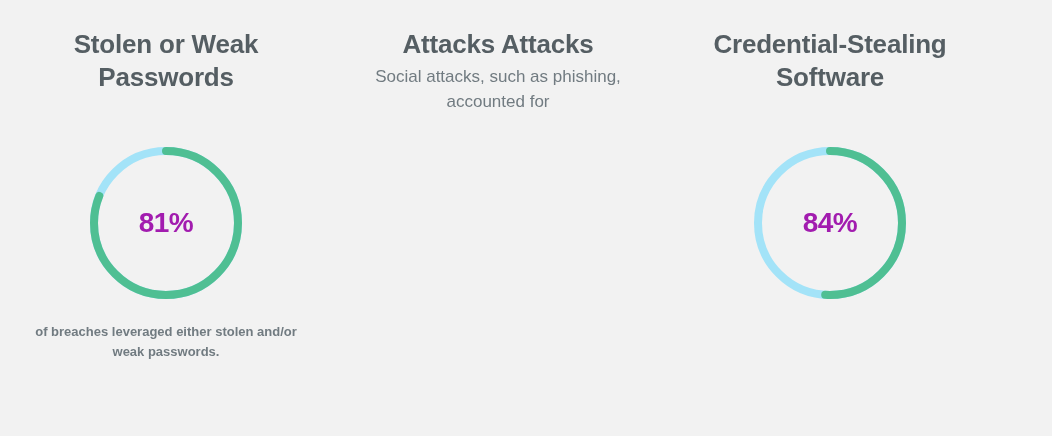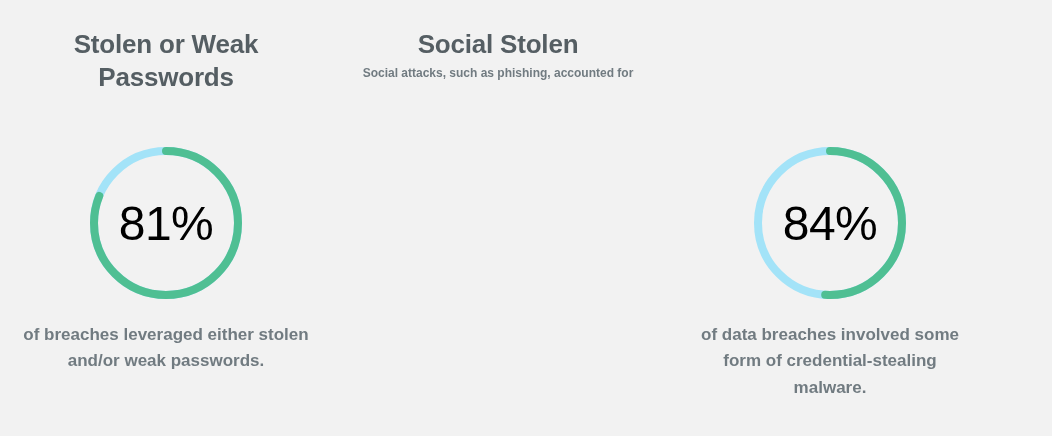--- a/index.html
+++ b/index.html
@@ -45,22 +45,22 @@
   .stat-title {
     font-size: 26px;
     font-weight: bold;
     line-height: 1.28;
     color: #555e63;
     letter-spacing: -0.2px;
     margin: 0;
   }
 
   .stat-subtitle {
-    font-size: 12px;
-    font-weight: bold;
+    font-size: 17px;
+    font-weight: normal;
     line-height: 1.45;
     color: #717b81;
     margin: 4px 0 0 0;
   }
 
   .donut-wrap {
     position: absolute;
     top: 143px;
     left: 50%;
     transform: translateX(-50%);
@@ -76,34 +76,34 @@
 
   .donut-value {
     position: absolute;
     top: 0;
     left: 0;
     width: 160px;
     height: 160px;
     display: flex;
     align-items: center;
     justify-content: center;
-    font-size: 48px;
-    font-weight: normal;
-    color: #000000;
+    font-size: 28px;
+    font-weight: bold;
+    color: #a21caf;
     letter-spacing: -0.5px;
   }
 
   .stat-caption {
     position: absolute;
     top: 322px;
     left: 50%;
     transform: translateX(-50%);
     width: 290px;
     text-align: center;
-    font-size: 17px;
+    font-size: 13px;
     font-weight: bold;
     line-height: 1.55;
     color: #717b81;
     margin: 0;
   }
 </style>
 </head>
 <body>
 
 <div class="infographic">
@@ -118,29 +118,32 @@
         <circle cx="80" cy="80" r="72" fill="none" stroke="#a3e3f8" stroke-width="8"></circle>
         <circle cx="80" cy="80" r="72" fill="none" stroke="#4fbf93" stroke-width="8" stroke-linecap="round" stroke-dasharray="366.4353671147135 452.3893421169302" stroke-dashoffset="0" transform="rotate(-90 80 80)"></circle>
       </svg>
       <div class="donut-value">81%</div>
     </div>
     <p class="stat-caption">of breaches leveraged either stolen and/or weak passwords.</p>
   </div>
 
   <div class="stat-column">
     <div class="col-head">
-      <h2 class="stat-title">Social Stolen</h2>
+      <h2 class="stat-title">Attacks Attacks</h2>
       <p class="stat-subtitle">Social attacks, such as phishing, accounted for</p>
     </div>
   </div>
 
   <div class="stat-column">
+    <div class="col-head">
+      <h2 class="stat-title">Credential-Stealing Software</h2>
+
+    </div>
     <div class="donut-wrap">
       <svg class="donut-svg" viewBox="0 0 160 160">
         <circle cx="80" cy="80" r="72" fill="none" stroke="#a3e3f8" stroke-width="8"></circle>
         <circle cx="80" cy="80" r="72" fill="none" stroke="#4fbf93" stroke-width="8" stroke-linecap="round" stroke-dasharray="230.7185644796344 452.3893421169302" stroke-dashoffset="0" transform="rotate(-90 80 80)"></circle>
       </svg>
       <div class="donut-value">84%</div>
     </div>
-    <p class="stat-caption">of data breaches involved some form of credential-stealing malware.</p>
   </div>
 
 </div>
 
 </body></html>

